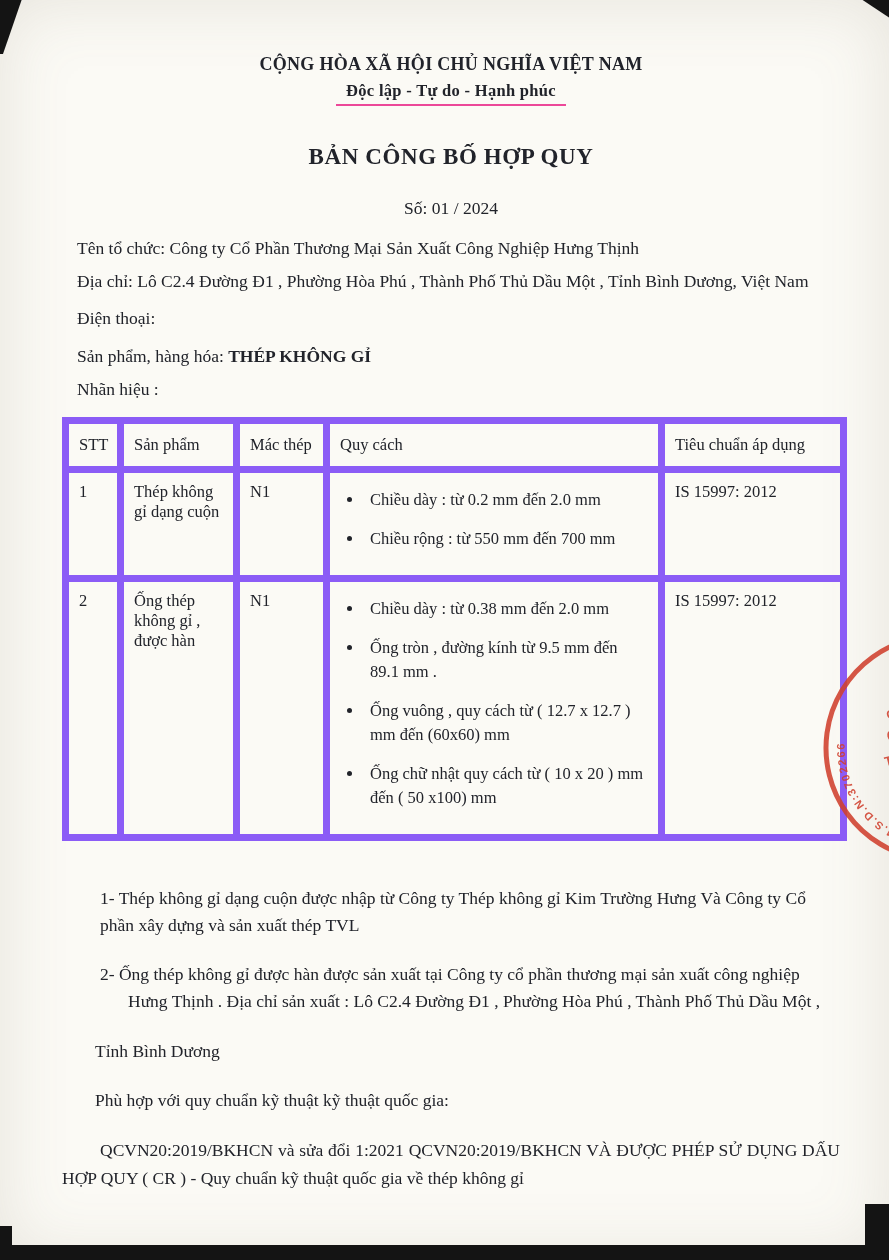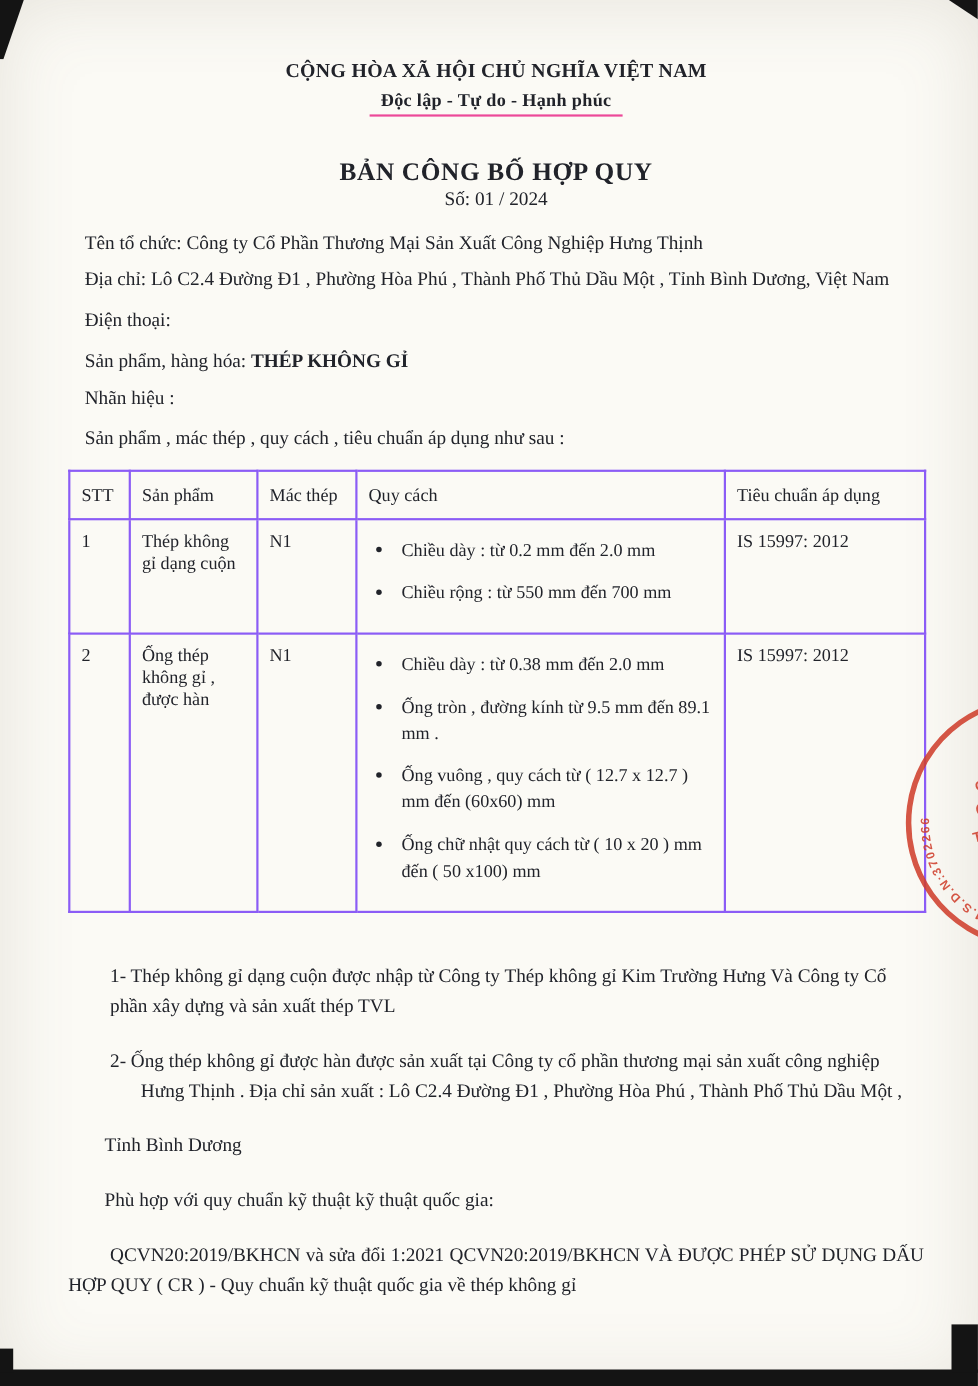--- a/index.html
+++ b/index.html
@@ -14,31 +14,31 @@
   }
   .content{position:absolute;left:62px;top:54px;width:778px;}
   .t-center{text-align:center;}
   .nat-title{font-size:18px;font-weight:bold;letter-spacing:.3px;}
   .motto-wrap{margin-top:6px;}
   .motto{
     display:inline-block;font-size:16.5px;font-weight:bold;
     border-bottom:2px solid #ec4899;padding:0 10px 3px 10px;letter-spacing:.3px;
   }
   .doc-title{margin-top:38px;font-size:23px;font-weight:bold;letter-spacing:.6px;}
-  .doc-number{margin-top:0;font-size:17.5px;}
+  .doc-number{margin-top:28px;font-size:17.5px;}
   .info{margin-top:16px;font-size:17.5px;line-height:1.58;}
   .info p{margin:5px 0;padding-left:15px;}
   .info p.gap{margin-top:10px;}
   .b{font-weight:bold;}
   table.spec{
     margin-top:14px;width:778px;border-collapse:collapse;
     font-size:16.5px;table-layout:fixed;
   }
   table.spec th,table.spec td{
-    border:2px solid #8b5cf6;vertical-align:top;
+    border:7px solid #8b5cf6;vertical-align:top;
     padding:9px 10px;font-weight:normal;text-align:left;
   }
   table.spec th{padding:11px 10px;}
   td.stt{text-align:center;}
   td.quycach{padding:6px 12px 6px 14px;}
   ul.bullets{margin:6px 0 0 0;padding-left:24px;list-style:disc;}
   ul.bullets li{margin:0 0 15px 0;line-height:1.45;padding-left:6px;}
   .notes{margin-top:44px;font-size:17.5px;line-height:1.56;}
   .notes p{margin:22px 0;}
   .note-1{padding-left:38px;}
@@ -70,21 +70,20 @@
 
     <div class="t-center doc-title">BẢN CÔNG BỐ HỢP QUY</div>
     <div class="t-center doc-number">Số: 01 / 2024</div>
 
     <div class="info">
       <p>Tên tổ chức: Công ty Cổ Phần Thương Mại Sản Xuất Công Nghiệp Hưng Thịnh</p>
       <p>Địa chỉ: Lô C2.4 Đường Đ1 , Phường Hòa Phú , Thành Phố Thủ Dầu Một , Tỉnh Bình Dương, Việt Nam</p>
       <p class="gap">Điện thoại:</p>
       <p class="gap"><span>Sản phẩm, hàng hóa: </span><span class="b">THÉP KHÔNG GỈ</span></p>
       <p>Nhãn hiệu :</p>
-      <p class="gap">Sản phẩm , mác thép , quy cách , tiêu chuẩn áp dụng như sau :</p>
     </div>
 
     <table class="spec">
       <colgroup>
         <col style="width:55px">
           <col style="width:116px">
           <col style="width:90px">
           <col style="width:335px">
           <col style="width:182px">
       </colgroup>

